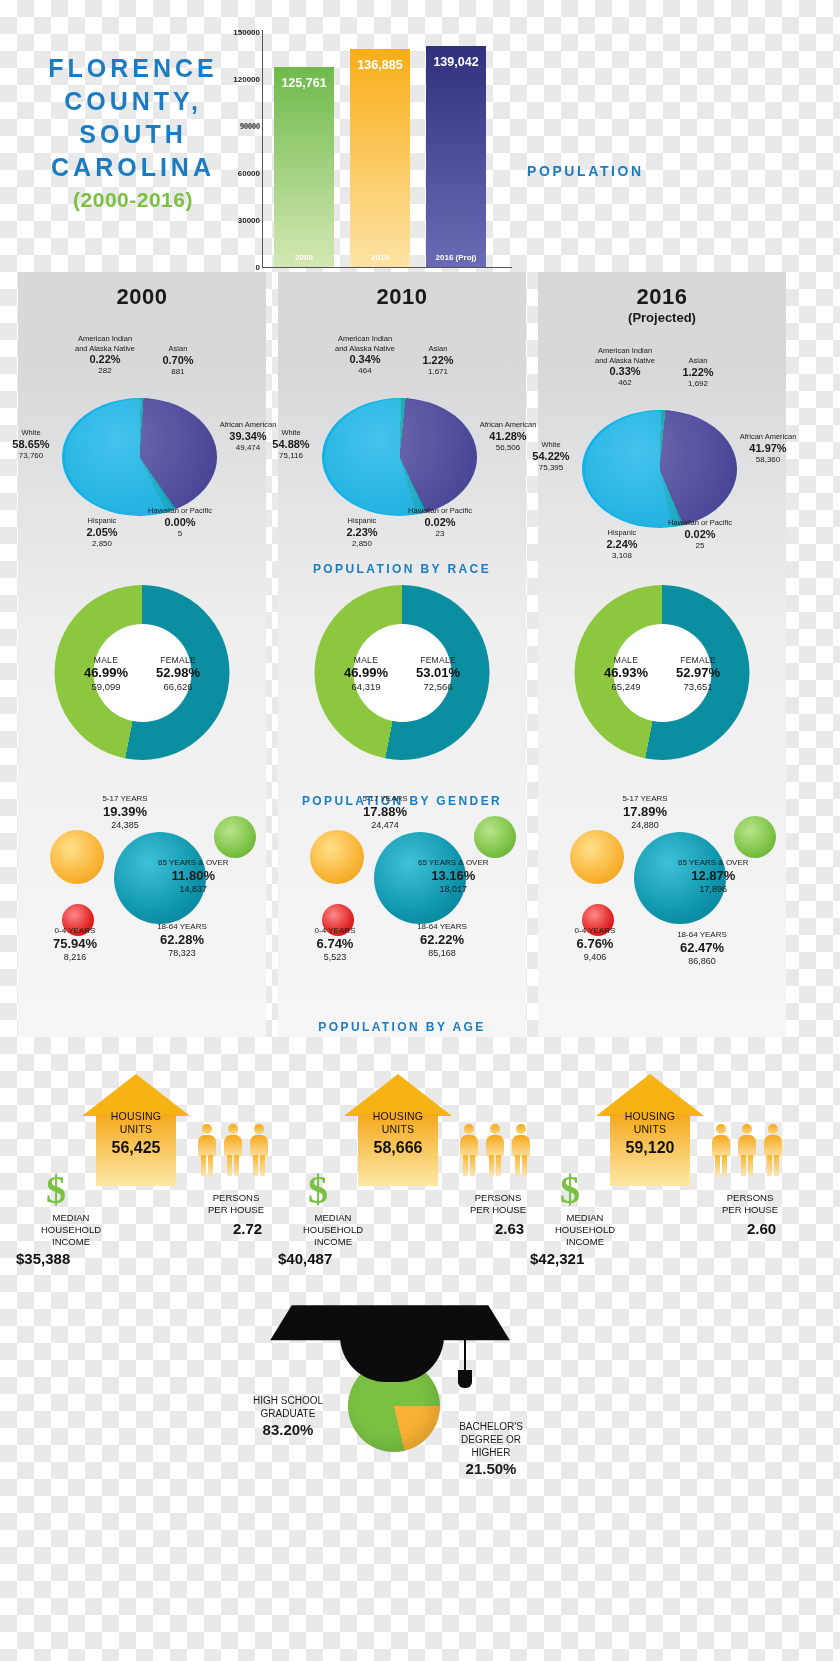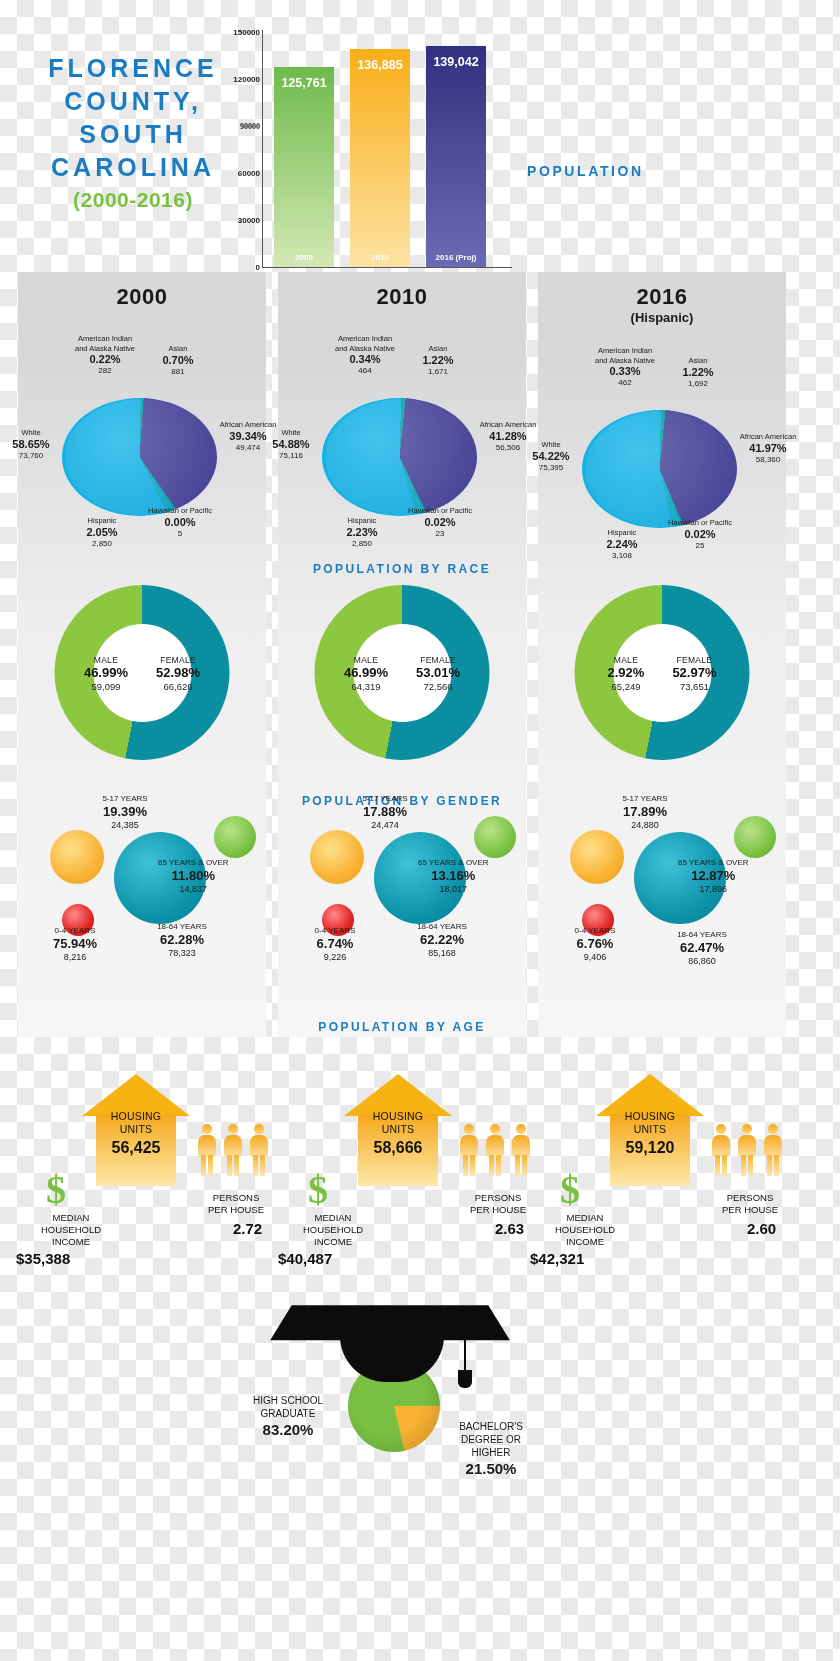--- a/index.html
+++ b/index.html
@@ -355,35 +355,35 @@
       <span class="cnt">24,474</span>
     </div>
     <div class="b-lbl" style="left:140px;top:46px;text-align:left;">
       <span>65  YEARS &amp; OVER</span>
       <span class="pct" style="text-align:center;">13.16%</span>
       <span class="cnt" style="text-align:center;">18,017</span>
     </div>
     <div class="b-lbl" style="left:12px;top:114px;text-align:center;width:90px;">
       <span>0-4 YEARS</span>
       <span class="pct">6.74%</span>
-      <span class="cnt">9,226</span>
+      <span class="cnt">5,523</span>
     </div>
     <div class="b-lbl" style="left:110px;top:110px;text-align:center;width:108px;">
       <span>18-64 YEARS</span>
       <span class="pct">62.22%</span>
       <span class="cnt">85,168</span>
     </div>
   </div>
 
   <div class="section-cap" style="top:748px;">POPULATION BY AGE</div>
 </div>
 
 <div class="panel" id="panel-2016">
   <div class="panel-title">2016</div>
-  <div class="panel-sub">(Hispanic)</div>
+  <div class="panel-sub">(Projected)</div>
 
   <div class="pie-wrap" style="top:120px;">
     <div style="position:absolute;left:0;top:18px;width:155px;height:118px;border-radius:50%;
          background:conic-gradient(from 0deg,
            #0db4d8 0deg 1.5deg, #00a0a8 1.5deg 5.9deg,
            #45419a 5.9deg 157deg, #00a0a8 157deg 159deg,
            #0aa9c8 159deg 167deg, #10b2e8 167deg 360deg);"></div>
     <div style="position:absolute;left:3px;top:19px;width:152px;height:116px;border-radius:50%;
          background:radial-gradient(circle at 35% 35%,rgba(255,255,255,.22),rgba(0,0,0,.06));"></div>
 
@@ -419,21 +419,21 @@
       <span class="cnt">25</span>
     </div>
   </div>
 
   <div class="donut-wrap">
     <div class="donut-ring" style="background:conic-gradient(#0b8ea0 0deg 191deg,#8dc63f 191deg 360deg);"></div>
     <div class="donut-hole"></div>
     <div class="donut-txt">
       <div>
         <div class="k">MALE</div>
-        <div class="p">2.92%</div>
+        <div class="p">46.93%</div>
         <div class="n">65,249</div>
       </div>
       <div>
         <div class="k">FEMALE</div>
         <div class="p">52.97%</div>
         <div class="n">73,651</div>
       </div>
     </div>
   </div>
 

